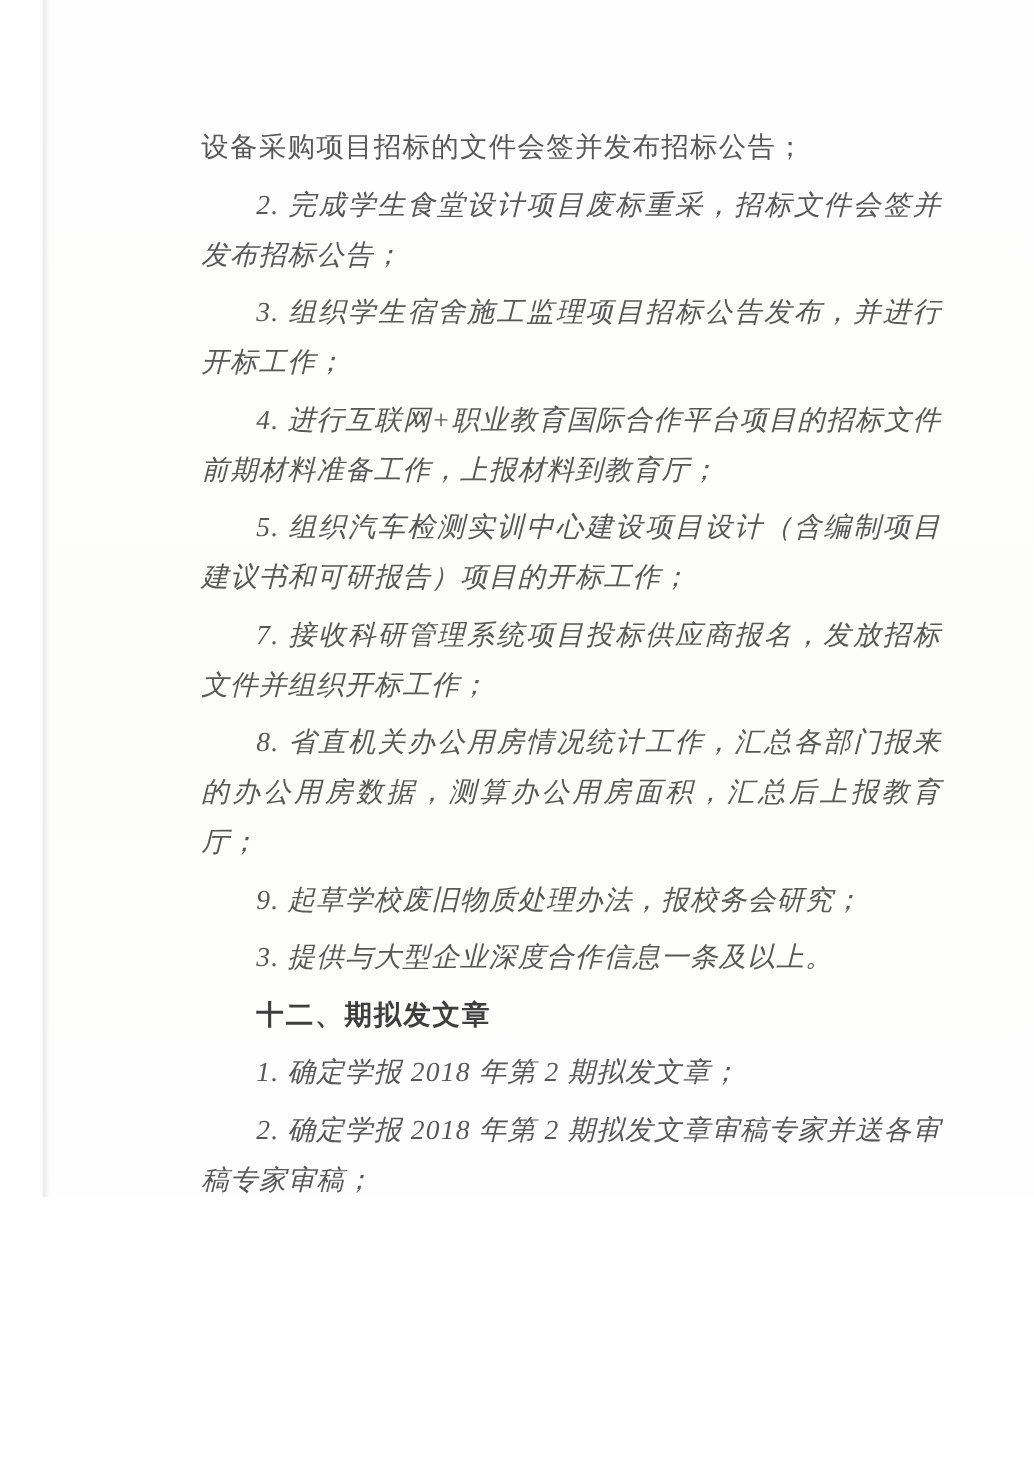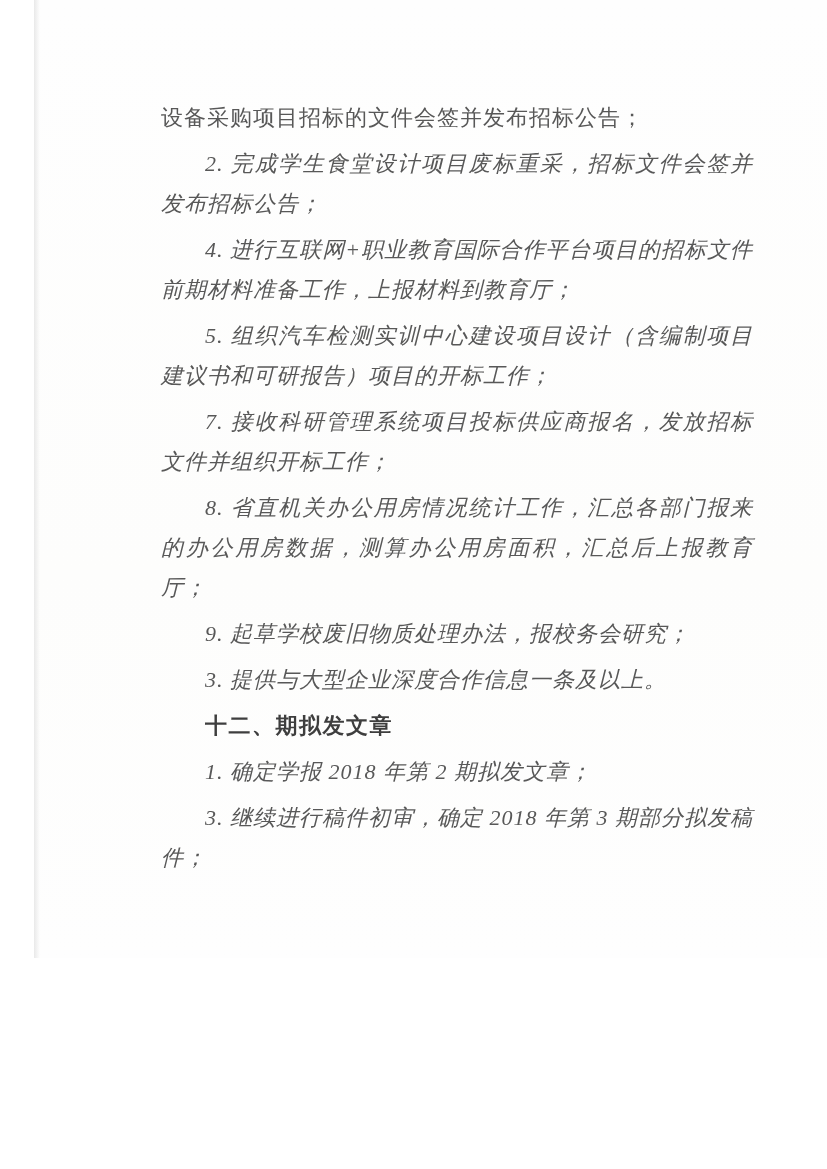--- a/index.html
+++ b/index.html
@@ -62,27 +62,29 @@
 </style>
 </head>
 <body>
 
 <div class="page">
   <div class="scan-edge"></div>
 
   <div class="content">
     <p>设备采购项目招标的文件会签并发布招标公告；</p>
     <p class="indent">2. 完成学生食堂设计项目废标重采，招标文件会签并发布招标公告；</p>
+    <p class="indent">3. 组织学生宿舍施工监理项目招标公告发布，并进行开标工作；</p>
     <p class="indent">4. 进行互联网+职业教育国际合作平台项目的招标文件前期材料准备工作，上报材料到教育厅；</p>
     <p class="indent">5. 组织汽车检测实训中心建设项目设计（含编制项目建议书和可研报告）项目的开标工作；</p>
     <p class="indent">7. 接收科研管理系统项目投标供应商报名，发放招标文件并组织开标工作；</p>
     <p class="indent">8. 省直机关办公用房情况统计工作，汇总各部门报来的办公用房数据，测算办公用房面积，汇总后上报教育厅；</p>
     <p class="indent">9. 起草学校废旧物质处理办法，报校务会研究；</p>
     <p class="indent">3. 提供与大型企业深度合作信息一条及以上。</p>
 
     <p class="section-heading">十二、期拟发文章</p>
 
     <p class="indent">1. 确定学报 2018 年第 2 期拟发文章；</p>
+    <p class="indent">2. 确定学报 2018 年第 2 期拟发文章审稿专家并送各审稿专家审稿；</p>
     <p class="indent">3. 继续进行稿件初审，确定 2018 年第 3 期部分拟发稿件；</p>
   </div>
 
   <div class="page-number">11</div>
 </div>
 
 </body></html>

